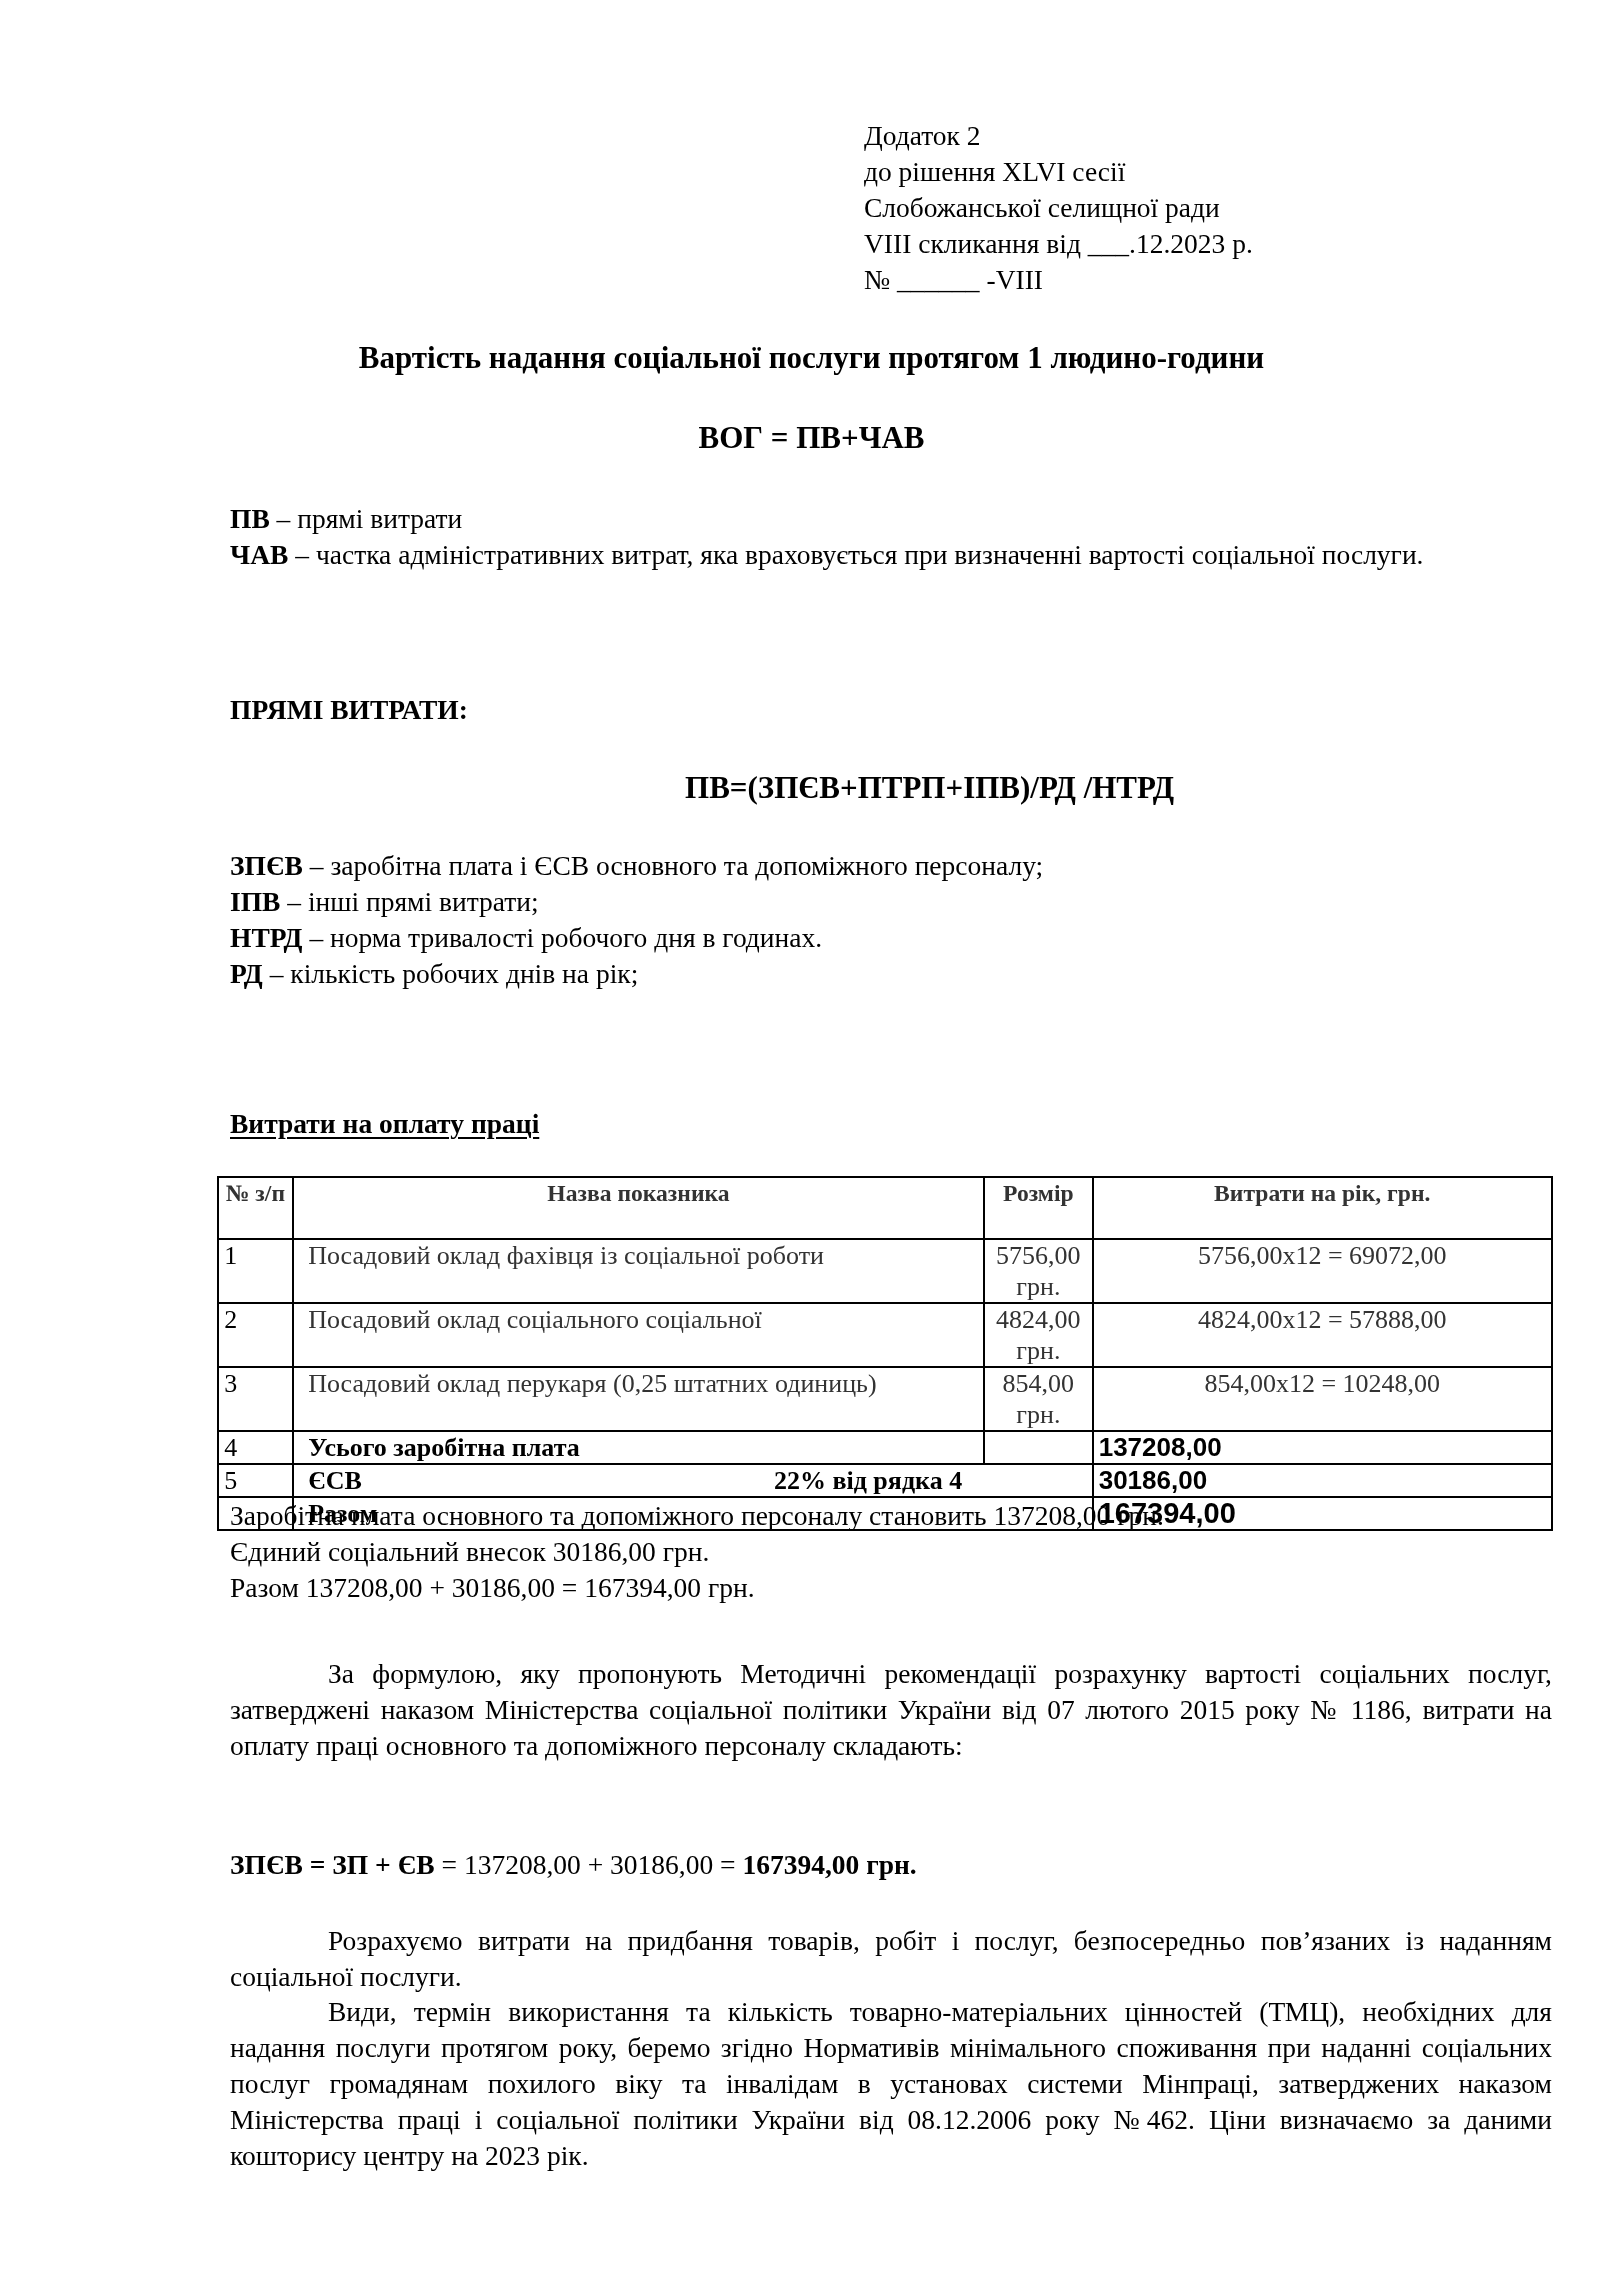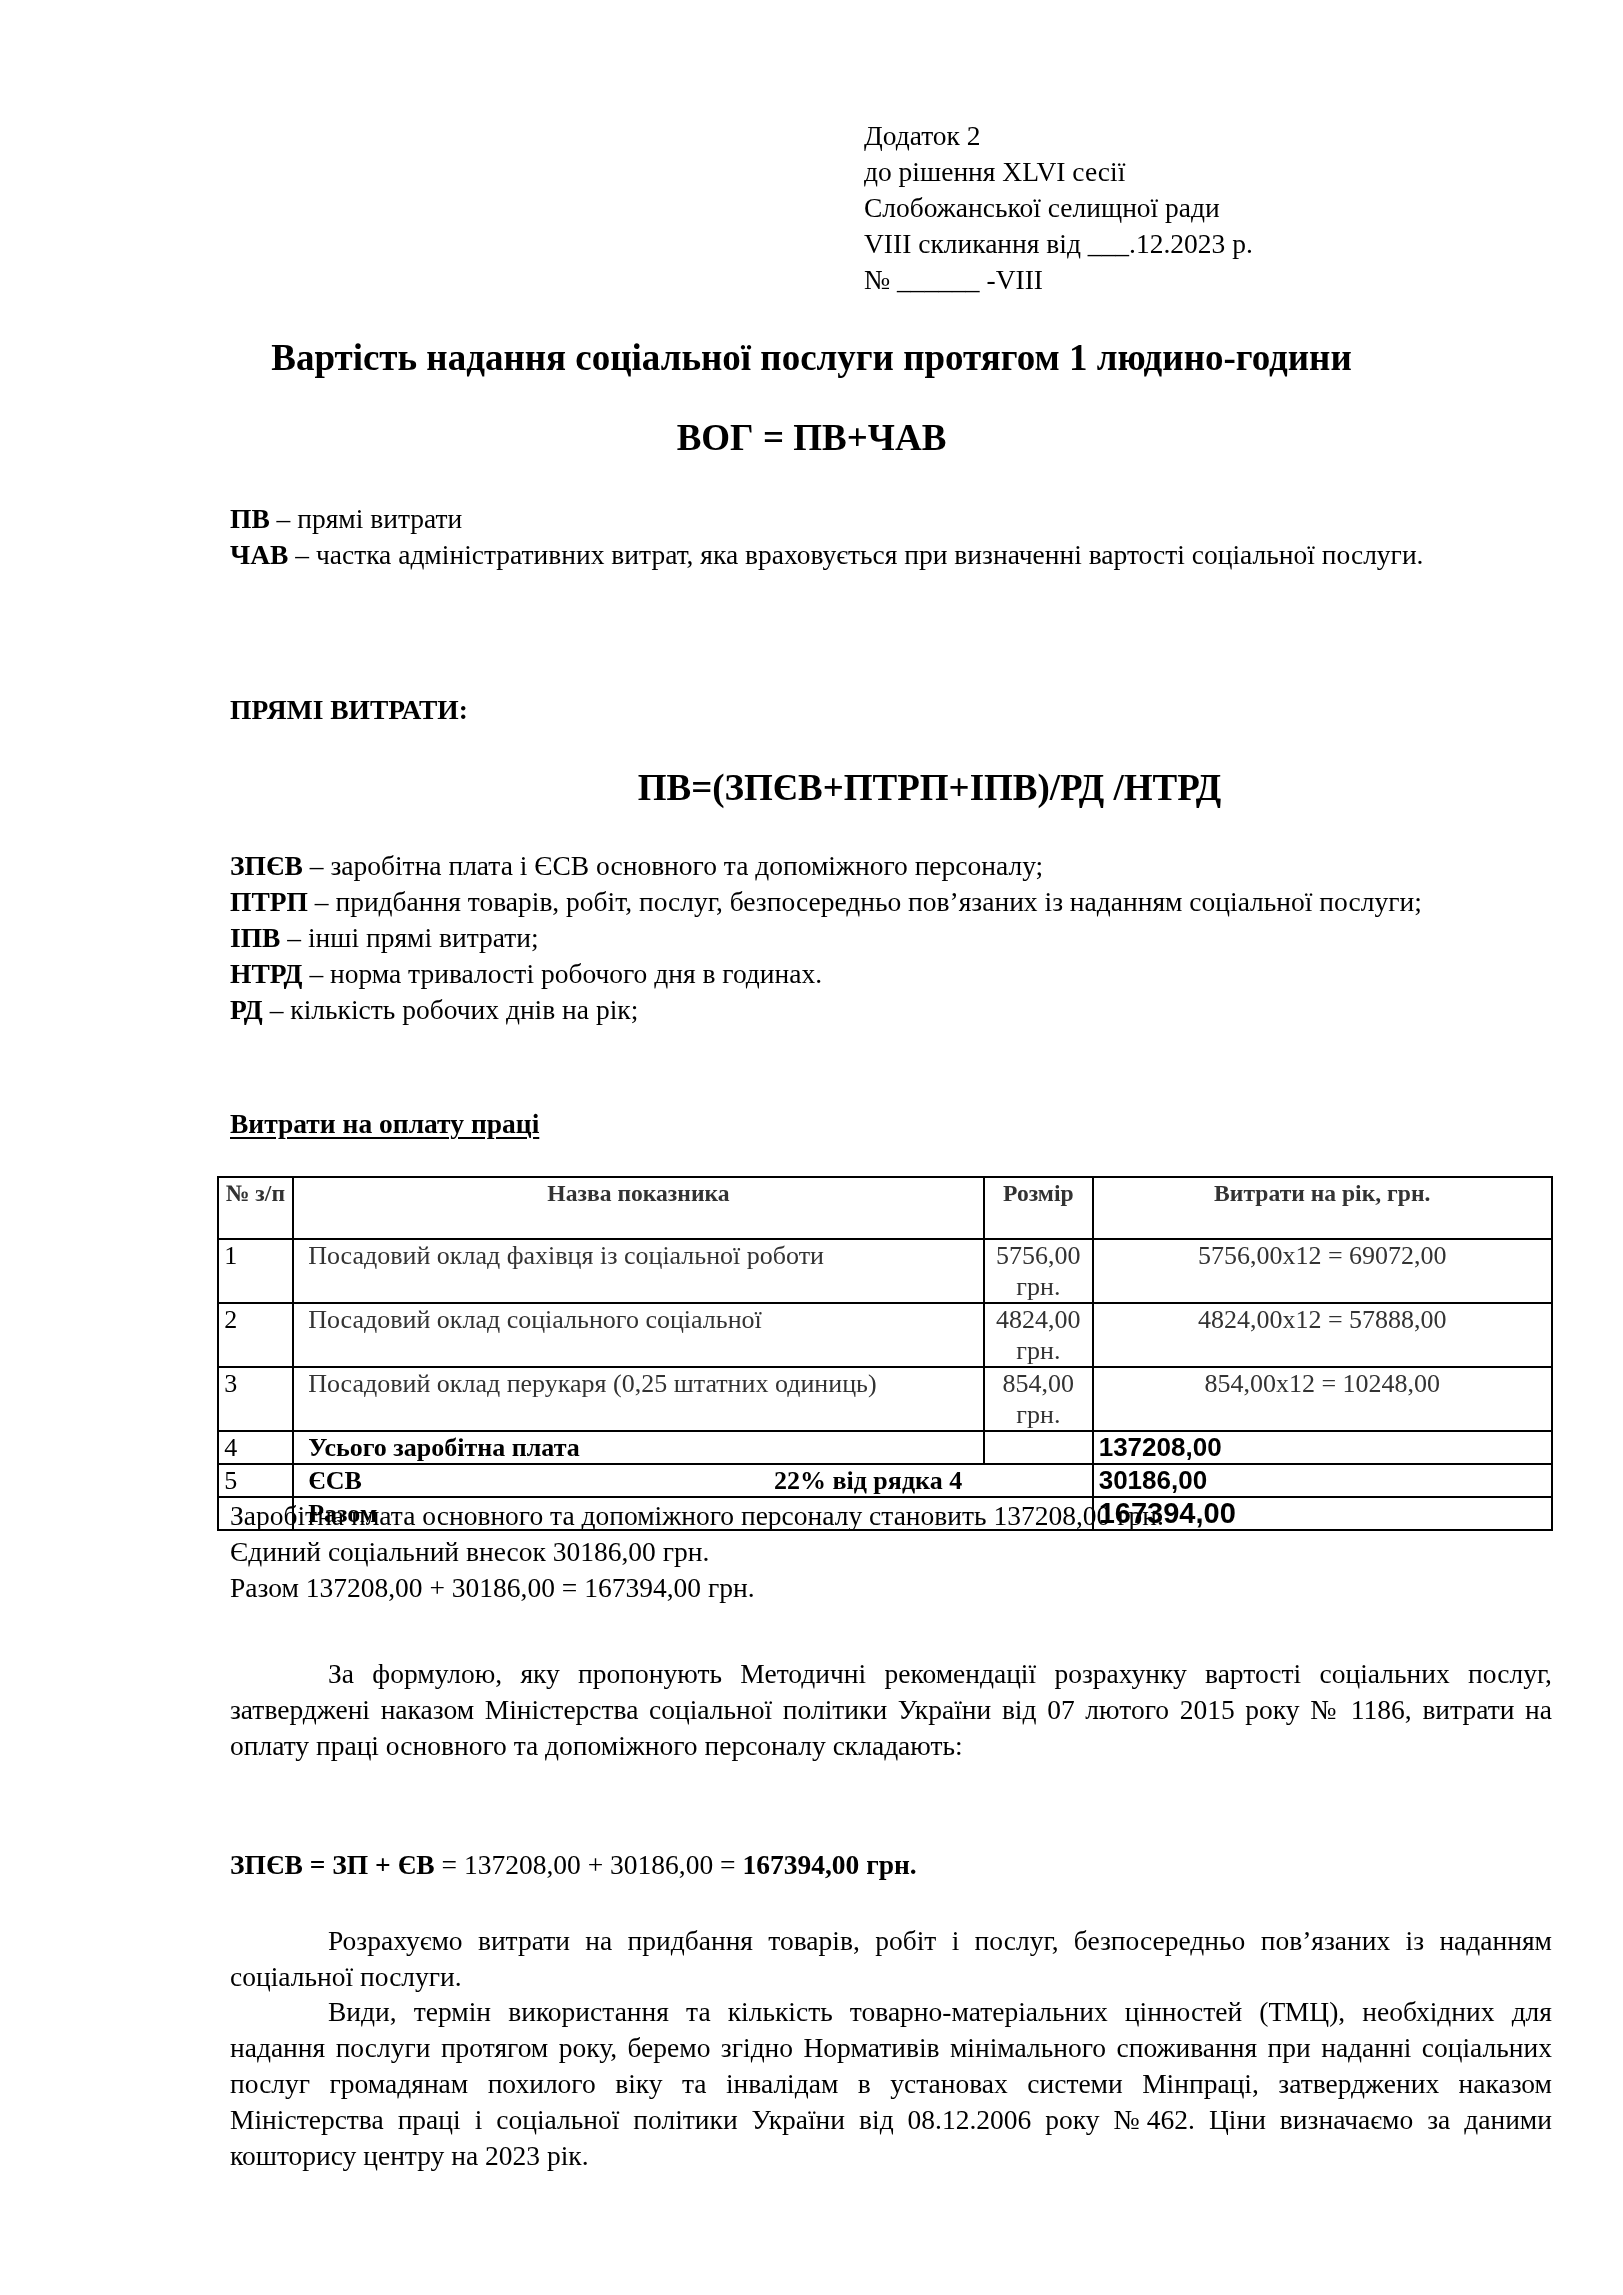--- a/index.html
+++ b/index.html
@@ -4,21 +4,21 @@
 <style>
   html, body { margin: 0; padding: 0; background: #ffffff; }
   body {
     width: 1623px; height: 2295px; position: relative; overflow: hidden;
     font-family: "Liberation Serif", "DejaVu Serif", serif;
     color: #000; font-size: 27.5px; line-height: 36px;
   }
   .abs { position: absolute; }
   .annex { left: 864px; top: 118px; line-height: 36px; font-size: 27.5px; }
   .annex div { white-space: pre; }
-  .center-bold { left: 0; width: 1623px; text-align: center; font-weight: bold; font-size: 37px; }
+  .center-bold { left: 0; width: 1623px; text-align: center; font-weight: bold; font-size: 31px; }
   .block { left: 230px; width: 1322px; }
   .p { text-align: justify; }
   .b { font-weight: bold; }
   .u { text-decoration: underline; text-underline-offset: 3.9px; text-decoration-thickness: 2px; }
   .indent { text-indent: 98px; }
   table.wages {
     position: absolute; left: 217px; top: 1176px; width: 1336px;
     border-collapse: collapse; font-size: 26px; line-height: 31px;
   }
   table.wages td, table.wages th {
@@ -54,21 +54,20 @@
   <div><span class="b">ПВ</span><span> – прямі витрати</span></div>
   <div><span class="b">ЧАВ</span><span> – частка адміністративних витрат, яка враховується при визначенні вартості соціальної послуги.</span></div>
 </div>
 
 <div class="abs block b" style="top:692px;">ПРЯМІ ВИТРАТИ:</div>
 
 <div class="abs center-bold" style="top:770px; left:118px;">ПВ=(ЗПЄВ+ПТРП+ІПВ)/РД /НТРД</div>
 
 <div class="abs block p" style="top:848px;">
   <div><span class="b">ЗПЄВ</span><span> – заробітна плата і ЄСВ основного та допоміжного персоналу;</span></div>
-  <div><span class="b">ПТРП</span><span> – придбання товарів, робіт, послуг, безпосередньо пов’язаних із наданням соціальної послуги;</span></div>
   <div><span class="b">ІПВ</span><span> – інші прямі витрати;</span></div>
   <div><span class="b">НТРД</span><span> – норма тривалості робочого дня в годинах.</span></div>
   <div><span class="b">РД</span><span> – кількість робочих днів на рік;</span></div>
 </div>
 
 <div class="abs block b u" style="top:1106px;">Витрати на оплату праці</div>
 
 <table class="wages">
   <tbody>
       <tr>

